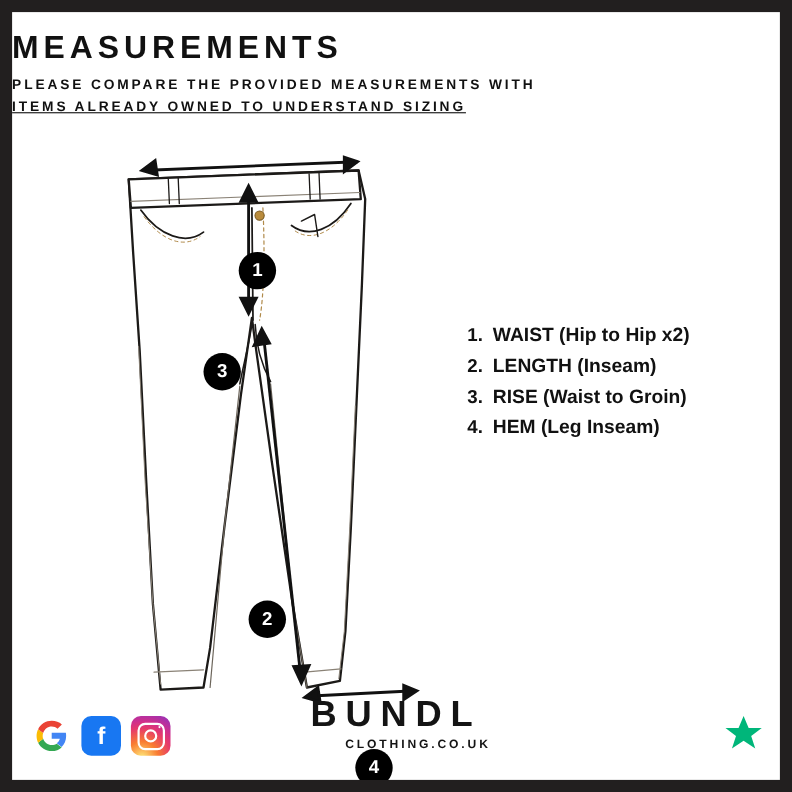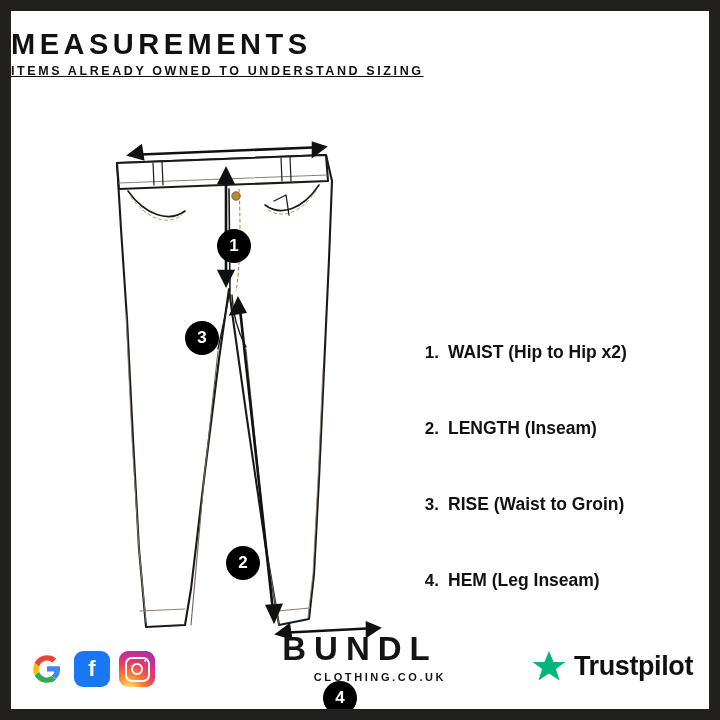--- a/index.html
+++ b/index.html
@@ -60,21 +60,20 @@
     font-weight: bold;
     color: #111;
     padding-right: 9px;
     box-sizing: content-box;
   }
   .legend-text {
     font-size: 17.5px;
     font-weight: bold;
     color: #111;
     white-space: nowrap;
-    margin-top: 48px;
   }
 
   
   #diagram {
     position: absolute;
     left: 22px;
     top: 108px;
     width: 380px;
     height: 520px;
   }
@@ -199,20 +198,21 @@
     letter-spacing: -0.4px;
   }
 </style>
 </head>
 <body>
 
 <div id="page">
 
   <div id="header">
     <div id="title">MEASUREMENTS</div>
+    <div class="subtitle">PLEASE COMPARE THE PROVIDED MEASUREMENTS WITH</div>
     <div class="subtitle" style="margin-top:1px;text-decoration:underline;">ITEMS ALREADY OWNED TO UNDERSTAND SIZING</div>
   </div>
 
   <div id="diagram">
     <svg width="380" height="520" viewBox="0 0 380 520" xmlns="http://www.w3.org/2000/svg">
       <g fill="none" stroke="#1c1a18" stroke-width="2.1" stroke-linejoin="round" stroke-linecap="round">
 
         <path d="M84 44 L293 36
                  L299 62
                  L296 140
@@ -334,17 +334,16 @@
 
     <div id="brand">
       <div id="brand-name">BUNDL</div>
       <div id="brand-sub">CLOTHING.CO.UK</div>
     </div>
 
     <div id="trustpilot">
       <svg width="34" height="33" viewBox="0 0 34 33">
         <polygon points="17,1 21.6,11.9 33.5,11.9 23.9,19 27.6,30.5 17,23.5 6.4,30.5 10.1,19 0.5,11.9 12.4,11.9" fill="#00b67a"></polygon>
       </svg>
-      <span id="tp-label">Trustpilot</span>
     </div>
 
   </div>
 </div>
 
 </body></html>

